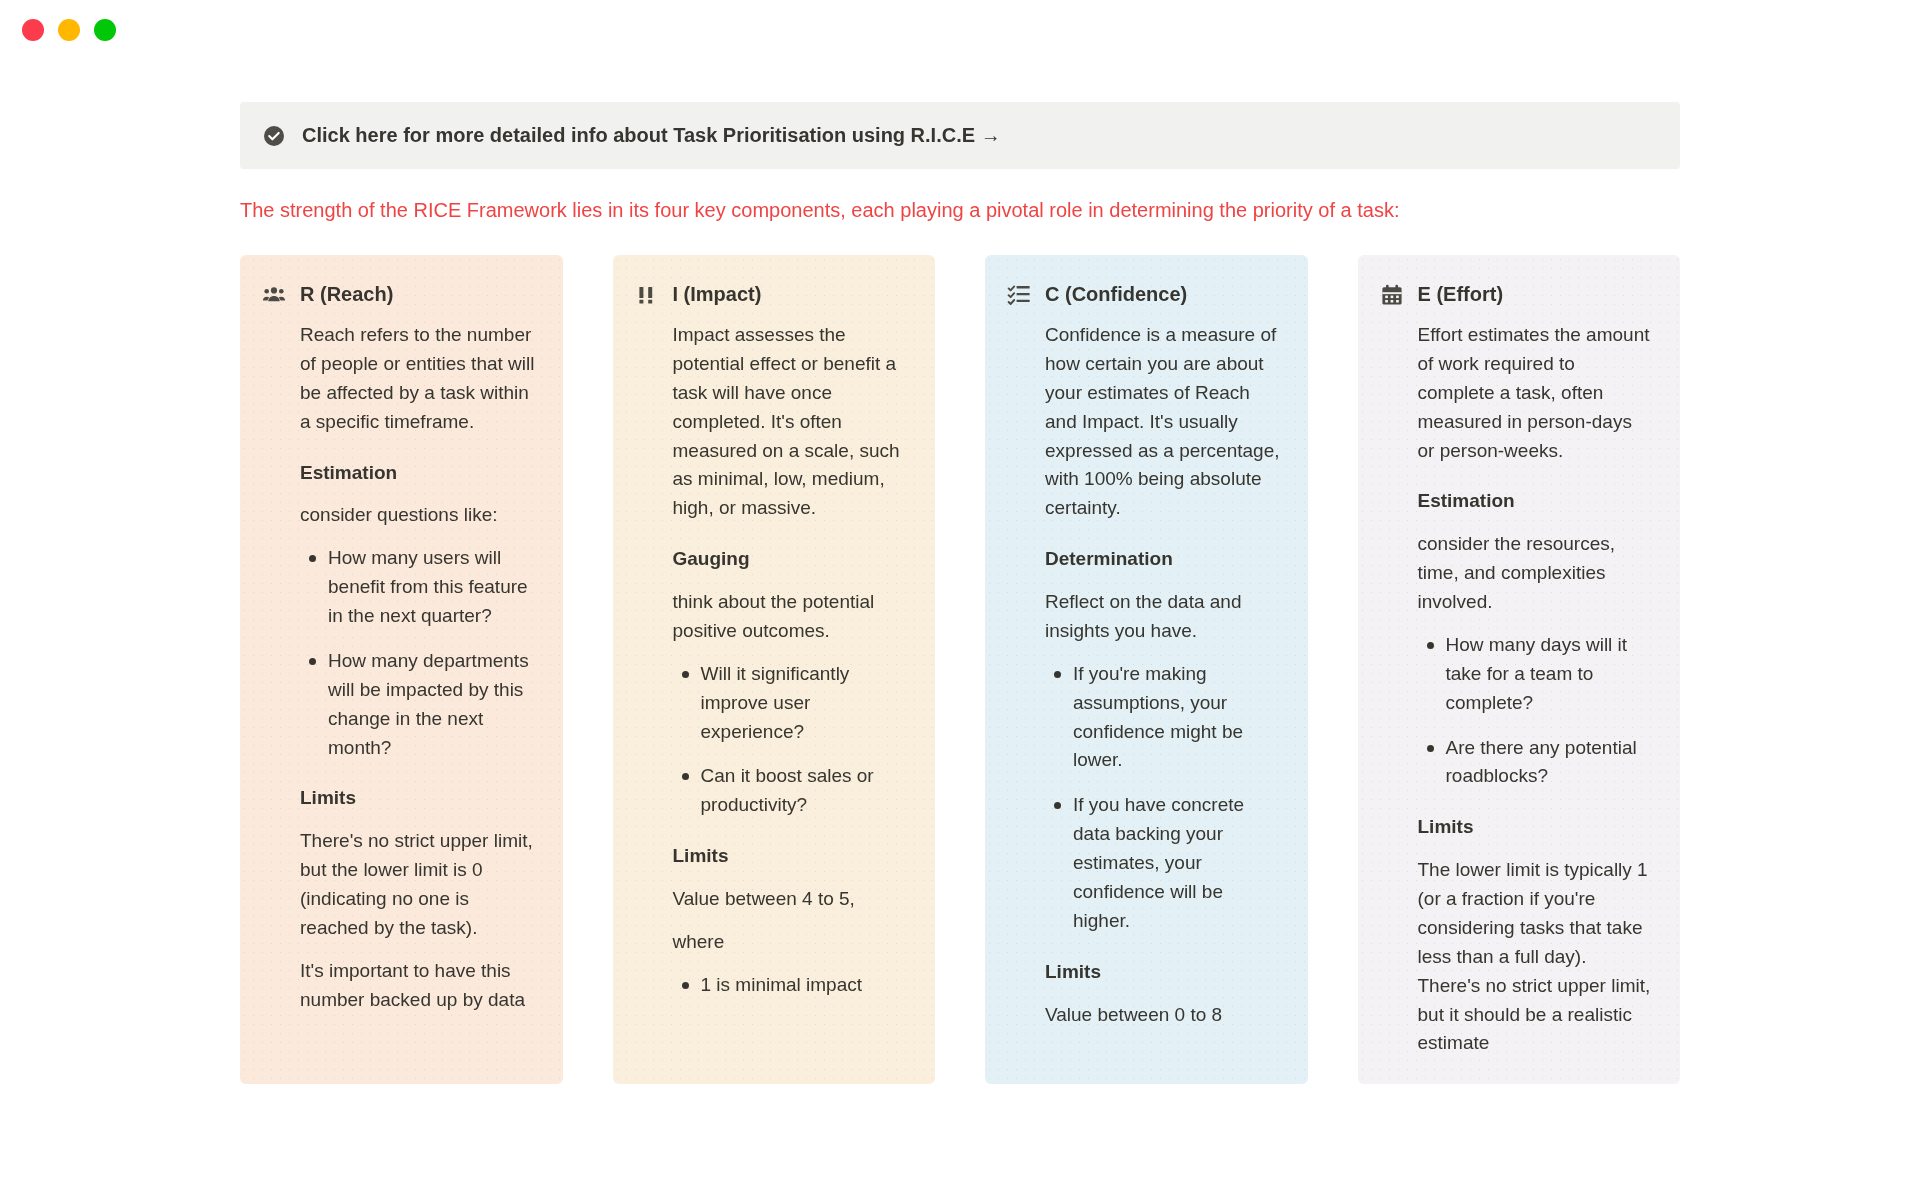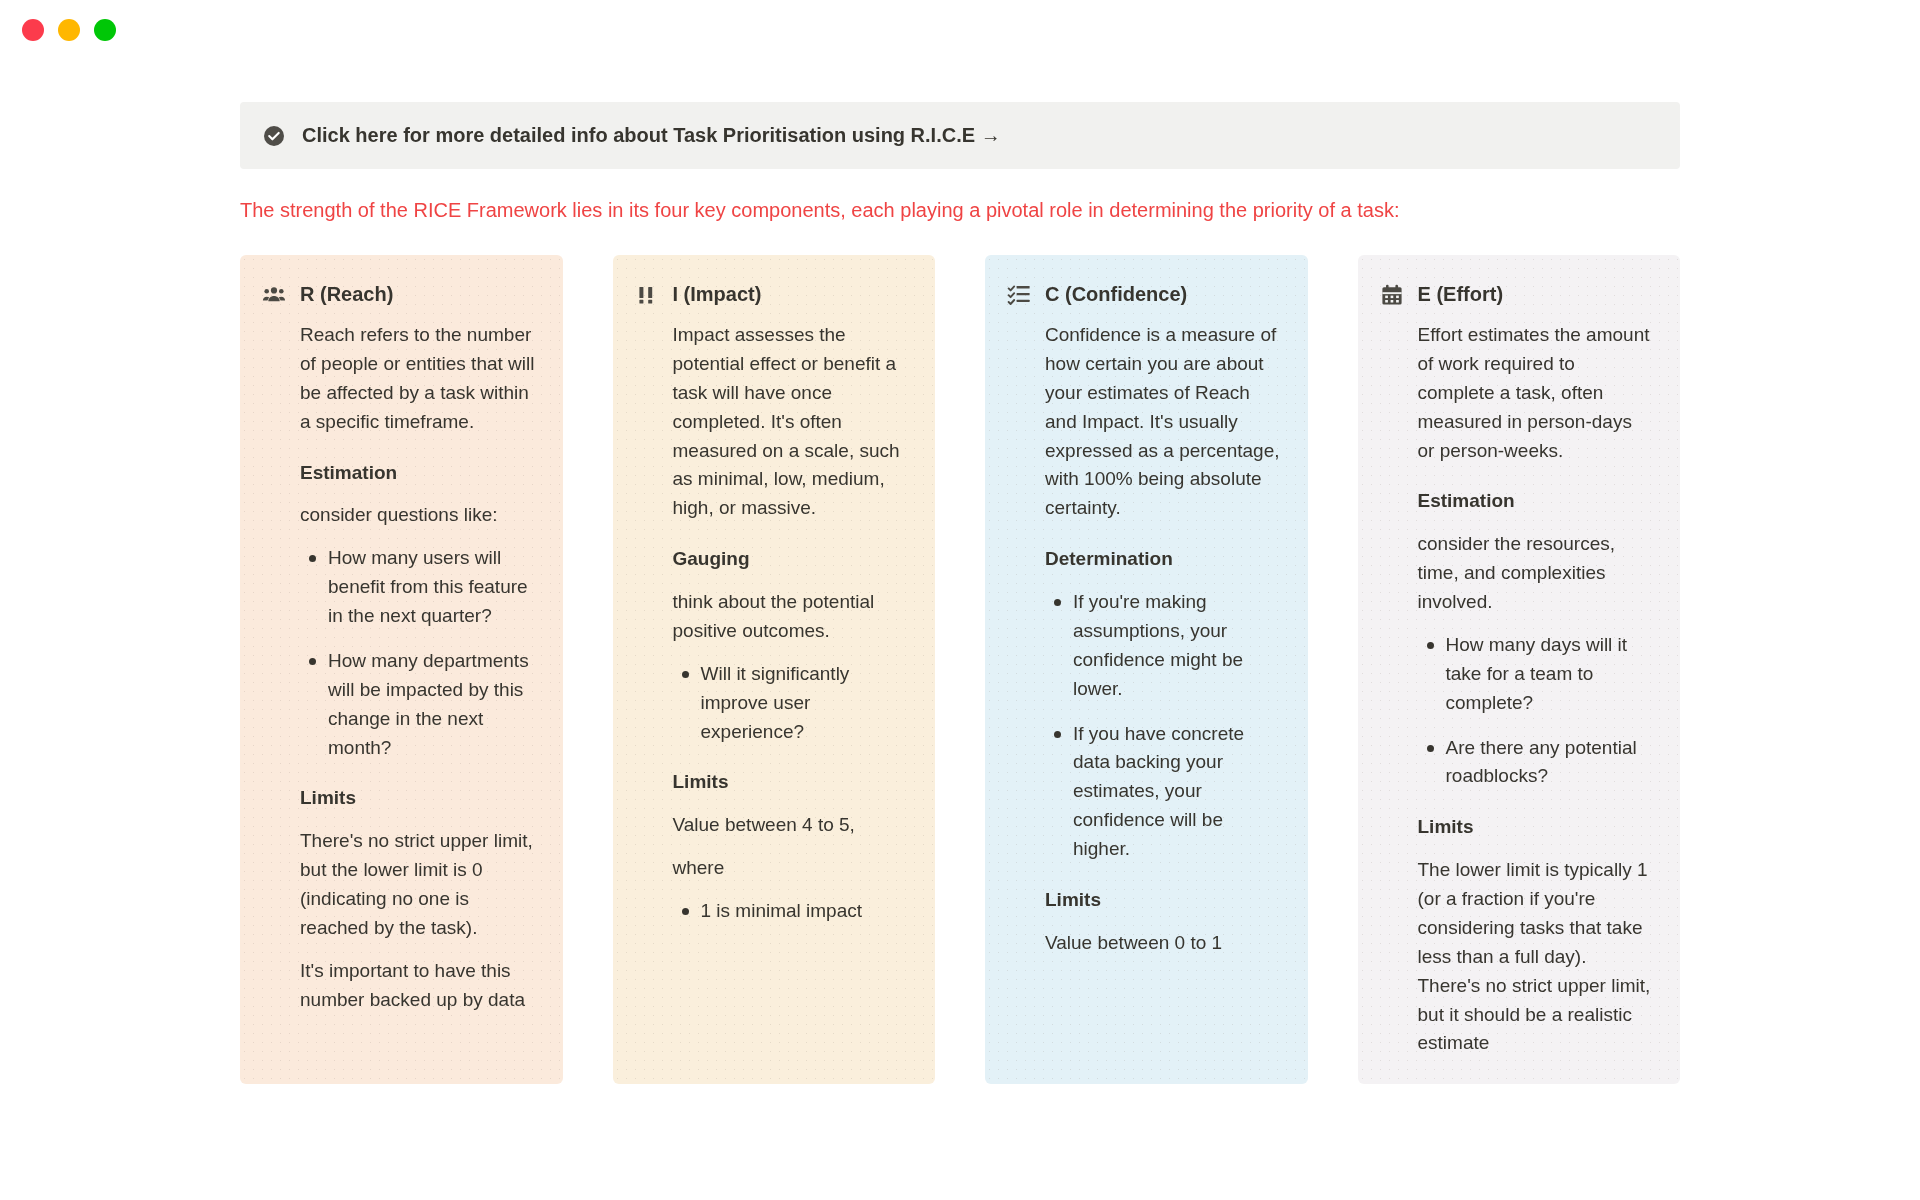--- a/index.html
+++ b/index.html
@@ -216,20 +216,21 @@
               </svg>
             </span>
             <span class="card-title">I (Impact)</span>
           </div>
           <div class="card-body">
             <p>Impact assesses the potential effect or benefit a task will have once completed. It's often measured on a scale, such as minimal, low, medium, high, or massive.</p>
             <p class="sub-head">Gauging</p>
             <p>think about the potential positive outcomes.</p>
             <ul>
               <li>Will it significantly improve user experience?</li>
+              <li>Can it boost sales or productivity?</li>
             </ul>
             <p class="sub-head">Limits</p>
             <p>Value between 4 to 5,</p>
             <p>where</p>
             <ul>
               <li>1 is minimal impact</li>
             </ul>
           </div>
         </div>
         <div class="card" style="background-color: rgb(227, 241, 247);">
@@ -242,26 +243,27 @@
                 <rect x="9.6" y="3.1" width="13" height="2.4" rx="0.5" fill="#4c4a44"></rect>
                 <rect x="9.6" y="9.9" width="13" height="2.4" rx="0.5" fill="#4c4a44"></rect>
                 <rect x="9.6" y="16.7" width="13" height="2.4" rx="0.5" fill="#4c4a44"></rect>
               </svg>
             </span>
             <span class="card-title">C (Confidence)</span>
           </div>
           <div class="card-body">
             <p>Confidence is a measure of how certain you are about your estimates of Reach and Impact. It's usually expressed as a percentage, with 100% being absolute certainty.</p>
             <p class="sub-head">Determination</p>
+            <p>Reflect on the data and insights you have.</p>
             <ul>
               <li>If you're making assumptions, your confidence might be lower.</li>
               <li>If you have concrete data backing your estimates, your confidence will be higher.</li>
             </ul>
             <p class="sub-head">Limits</p>
-            <p>Value between 0 to 1</p>
+            <p>Value between 0 to 8</p>
           </div>
         </div>
         <div class="card" style="background-color: rgb(244, 242, 244);">
           <div class="card-header">
             <span class="card-icon">
               <svg width="24" height="24" viewBox="0 0 24 24">
                 <rect x="2.4" y="4.2" width="19.2" height="17.4" rx="1.6" fill="#4c4a44"></rect>
                 <rect x="6" y="1.8" width="2.6" height="4.6" rx="1.2" fill="#4c4a44"></rect>
                 <rect x="15.4" y="1.8" width="2.6" height="4.6" rx="1.2" fill="#4c4a44"></rect>
                 <rect x="2.4" y="9.2" width="19.2" height="1.9" fill="#ffffff" opacity="0.92"></rect>

